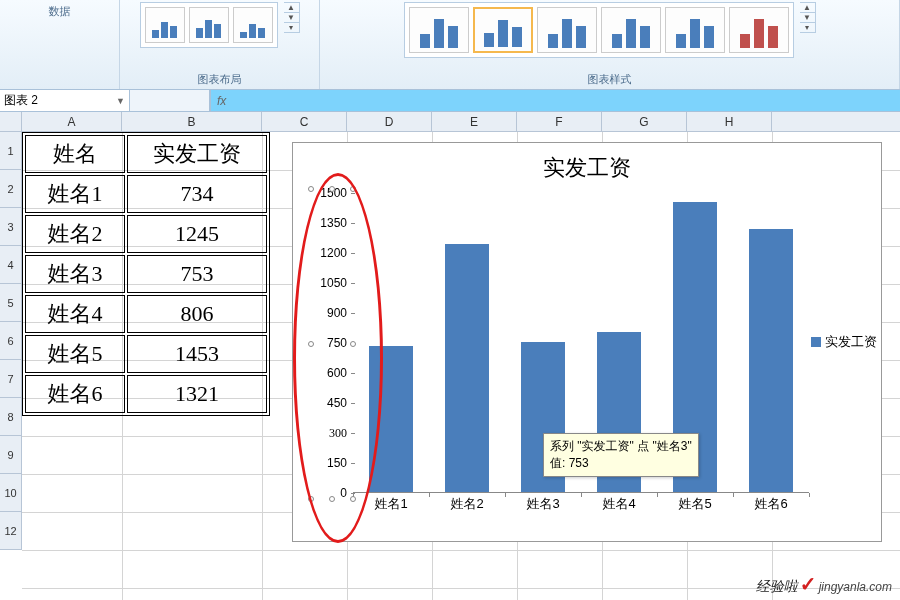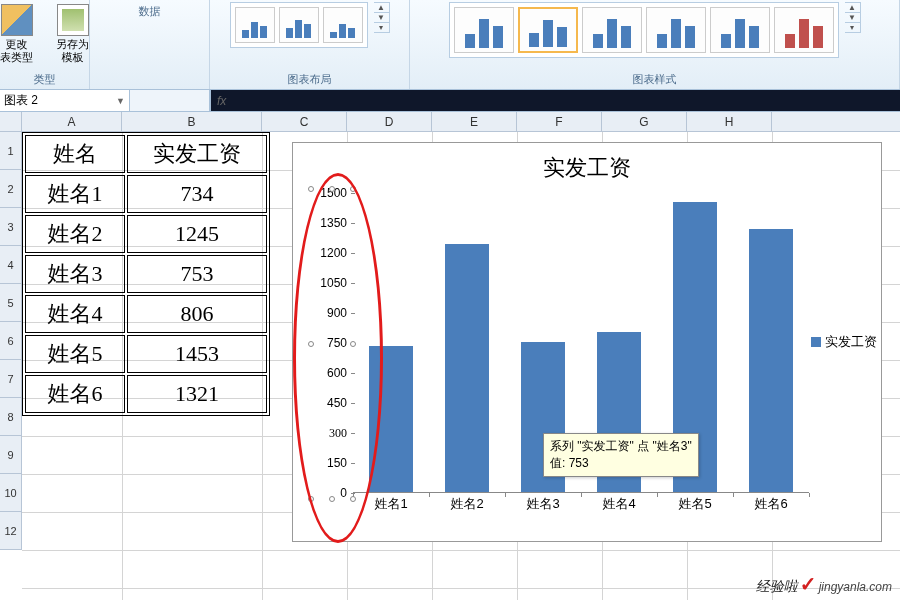--- a/index.html
+++ b/index.html
@@ -26,21 +26,21 @@
 
 .styles-gallery { display: flex; gap: 4px; background: #fff; border: 1px solid #b7cde2; padding: 4px; }
 .style-thumb { width: 60px; height: 46px; border: 1px solid #ccc; background: #fdfdfd; display: flex; align-items: flex-end; justify-content: center; gap: 4px; padding: 4px 6px; cursor: pointer; }
 .style-thumb span { width: 10px; }
 .style-thumb.sel { border: 2px solid #f5b84d; }
 
 
 .namebox-row { height: 22px; border-bottom: 1px solid #a9c1d9; display: flex; align-items: stretch; background: #eef4fa; }
 .namebox { width: 130px; border-right: 1px solid #a9c1d9; display: flex; align-items: center; padding: 0 4px; background: #fff; justify-content: space-between; }
 .namebox .dd { font-size: 9px; color: #666; }
-.fx-area { display: flex; align-items: center; padding: 0 6px; gap: 6px; flex: 1; background: #0f172a; border-left: 1px solid #a9c1d9; }
+.fx-area { display: flex; align-items: center; padding: 0 6px; gap: 6px; flex: 1; background: #7dd3fc; border-left: 1px solid #a9c1d9; }
 .fx-area .fx { font-style: italic; color: #666; }
 
 
 .grid-area { position: relative; height: calc(600px - 90px - 22px); overflow: hidden; }
 .col-headers { position: absolute; top: 0; left: 22px; right: 0; height: 20px; display: flex; background: #e8eef5; border-bottom: 1px solid #b7c5d6; }
 .col-headers div { border-right: 1px solid #b7c5d6; text-align: center; font-size: 12px; color: #333; line-height: 20px; }
 .row-headers { position: absolute; top: 20px; left: 0; width: 22px; background: #e8eef5; border-right: 1px solid #b7c5d6; }
 .row-headers div { height: 38px; border-bottom: 1px solid #b7c5d6; text-align: center; font-size: 11px; color: #333; line-height: 38px; }
 .corner { position: absolute; top: 0; left: 0; width: 22px; height: 20px; background: #e8eef5; border-right: 1px solid #b7c5d6; border-bottom: 1px solid #b7c5d6; }
 .cells { position: absolute; top: 20px; left: 22px; right: 0; bottom: 0; }
@@ -101,35 +101,20 @@
 .ico-save::after { content: ""; position: absolute; inset: 4px; background: linear-gradient(#a0c070,#d0e0b0); }
 .ico-switch { background: #fff; border: 1px solid #888; position: relative; }
 .ico-switch::before { content:"⇄"; position:absolute; inset:0; display:flex; align-items:center; justify-content:center; font-size:16px; color:#2a5a8a; }
 .ico-select { background: #fff; border: 1px solid #888; position: relative; }
 .ico-select::before { content:""; position:absolute; inset:4px; border:1px dashed #2a5a8a; }
 </style>
 </head>
 <body>
 
 <div class="ribbon">
-  <div class="ribbon-group" style="width:90px">
-    <div class="ribbon-group-content">
-      <div class="big-btn">
-        <div class="ico ico-change"></div>
-        <div class="lbl" style="white-space:pre-line">更改
-表类型</div>
-      </div>
-      <div class="big-btn">
-        <div class="ico ico-save"></div>
-        <div class="lbl" style="white-space:pre-line">另存为
-模板</div>
-      </div>
-    </div>
-    <div class="ribbon-group-label">类型</div>
-  </div>
 
   <div class="ribbon-group" style="width:120px">
     <div class="ribbon-group-label">数据</div>
   </div>
 
   <div class="ribbon-group" style="width:200px">
     <div class="ribbon-group-content">
       <div class="layout-gallery">
         <div class="layout-thumb">
             <div class="mini-bars">

